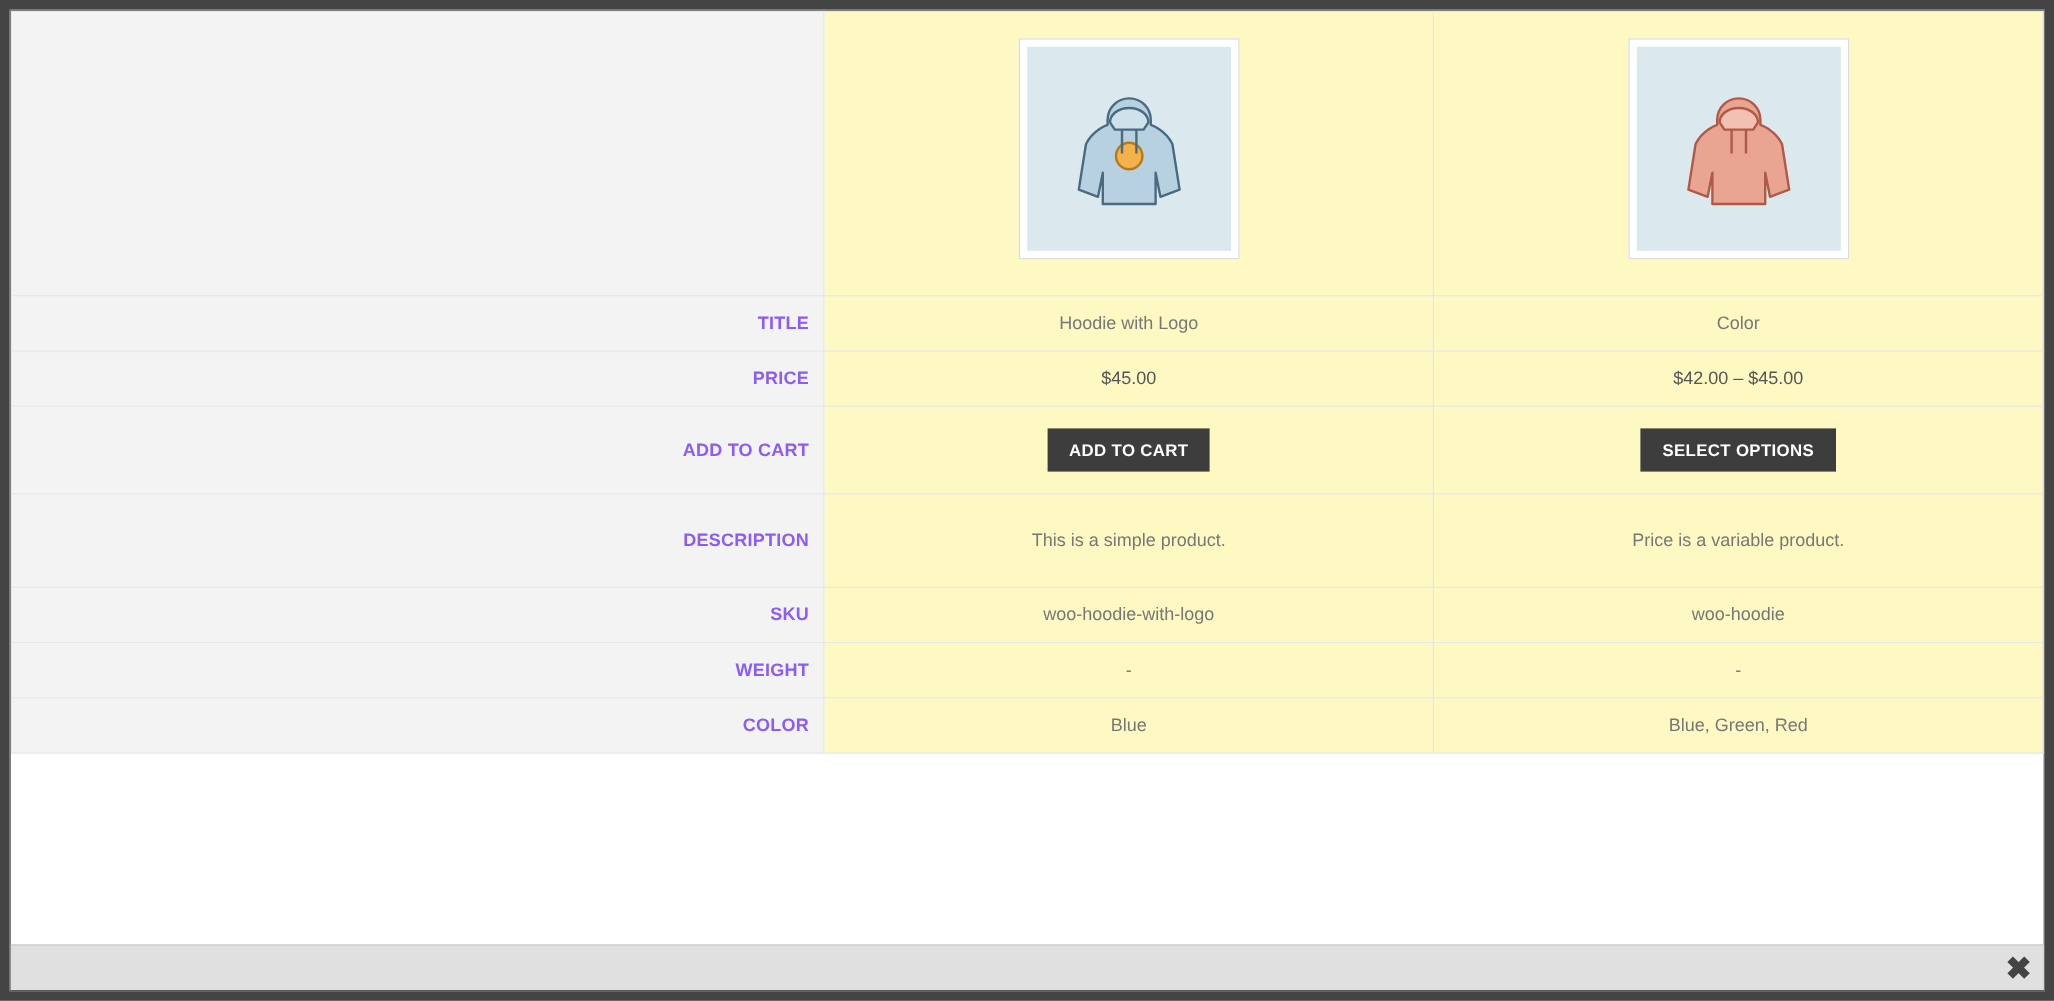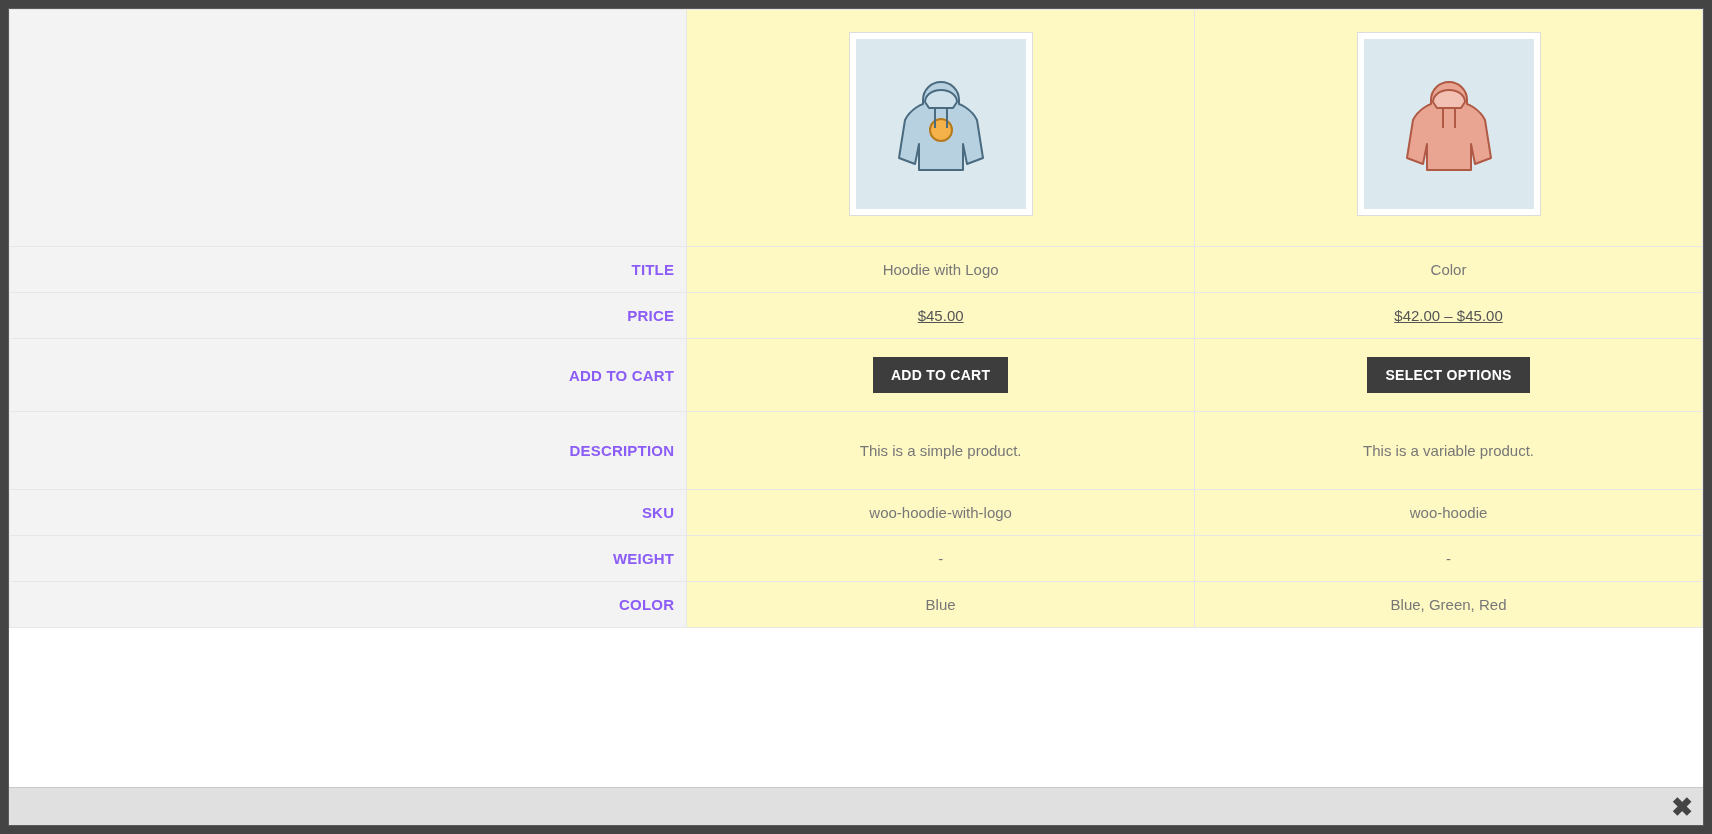--- a/index.html
+++ b/index.html
@@ -60,21 +60,20 @@
   .thumb {
     width: 170px;
     height: 170px;
     background: #dbe9ee;
     display: flex;
     align-items: center;
     justify-content: center;
   }
   .price-link {
     color: #555;
-    text-decoration: underline;
   }
   .btn {
     display: inline-block;
     background: #3d3d3d;
     color: #fff;
     font-weight: 600;
     font-size: 14px;
     letter-spacing: 0.3px;
     padding: 10px 18px;
     border: none;
@@ -185,21 +184,21 @@
             <button class="btn">Add to Cart</button>
           </td>
           <td>
             <button class="btn">Select Options</button>
           </td>
         </tr>
 
         <tr class="desc-row">
           <th>Description</th>
           <td>This is a simple product.</td>
-          <td>This is a variable product.</td>
+          <td>Price is a variable product.</td>
         </tr>
 
         <tr>
           <th>SKU</th>
           <td>woo-hoodie-with-logo</td>
           <td>woo-hoodie</td>
         </tr>
 
 
         <tr>

